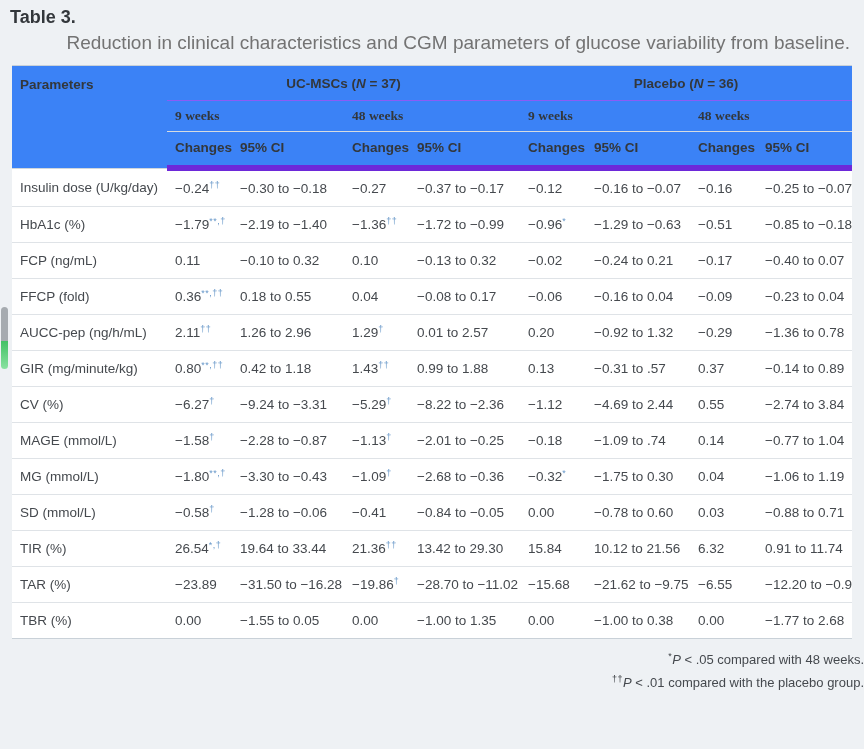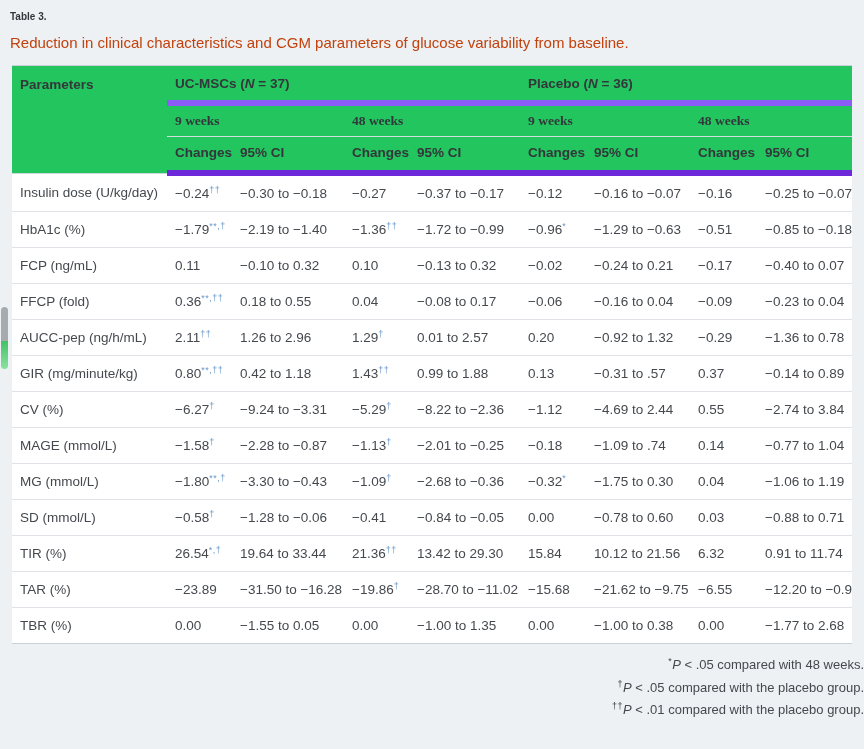--- a/index.html
+++ b/index.html
@@ -5,43 +5,43 @@
   * { margin:0; padding:0; box-sizing:border-box; }
   html,body { width:864px; height:749px; }
   body {
     background:#eef1f4;
     font-family:"Liberation Sans", sans-serif;
     color:#45494e;
     overflow:hidden;
     position:relative;
   }
   .caption { padding:8px 14px 0 10px; }
-  .caption .title { font-size:10px; font-weight:bold; color:#33373b; line-height:18px; }
-  .caption .subtitle { font-size:15px; color:#c2410c; margin-top:8px; line-height:18px; }
+  .caption .title { font-size:18px; font-weight:bold; color:#33373b; line-height:18px; }
+  .caption .subtitle { font-size:19px; color:#737373; margin-top:8px; line-height:18px;text-align:right; }
 
   table.data-table {
     border-collapse:collapse;
     table-layout:fixed;
     width:840px;
     margin:13px 12px 0 12px;
     font-size:13.5px;
     background:#ffffff;
     border-top:1px solid #c9d1d8;
     border-bottom:1px solid #c9d1d8;
   }
-  thead { background:#22c55e; }
+  thead { background:#3b82f6; }
   thead th {
     text-align:left;
     font-weight:bold;
     color:#33373b;
     padding:9px 8px;
     vertical-align:middle;
   }
   thead th.param-head { vertical-align:top; padding-top:11px; }
-  thead tr.group-row th.group { border-bottom:6px solid #8b5cf6; padding:10px 8px 9px 8px; }
+  thead tr.group-row th.group { border-bottom:1px solid #8b5cf6; padding:10px 8px 9px 8px;text-align:center; }
   thead tr.period-row th.period { border-bottom:1px solid #d7dce1; padding:7px 8px;font-family:Liberation Serif, serif; }
   thead tr.measure-row th { border-bottom:6px solid #6d28d9; padding:8px 8px 10px 8px; }
   thead th.param-head { border-bottom:1px solid #cfd6dc; }
   tbody td {
     padding:10px 8px;
     border-bottom:1px solid #dfe3e7;
     color:#45494e;
     white-space:nowrap;
     overflow:hidden;
   }
@@ -261,20 +261,19 @@
         <td>0.00</td>
         <td>−1.00 to 0.38</td>
         <td>0.00</td>
         <td>−1.77 to 2.68</td>
       </tr>
     </tbody>
 </table>
 
 <div class="footnotes">
     <div class="footnote"><sup>*</sup><i>P</i> &lt; .05 compared with 48 weeks.</div>
-    <div class="footnote"><sup>†</sup><i>P</i> &lt; .05 compared with the placebo group.</div>
     <div class="footnote"><sup>††</sup><i>P</i> &lt; .01 compared with the placebo group.</div>
   </div>
 
 <div class="edge-indicator">
   <div class="grip-top"></div>
   <div class="grip-bottom"></div>
 </div>
 
 </body></html>

